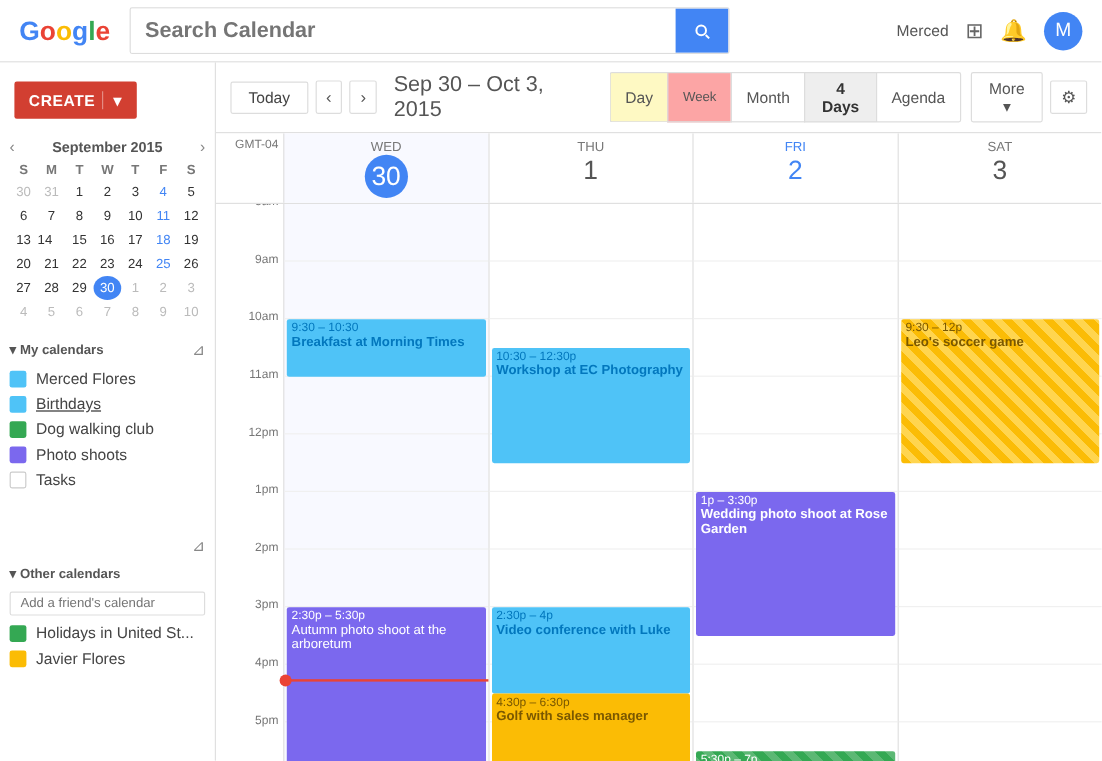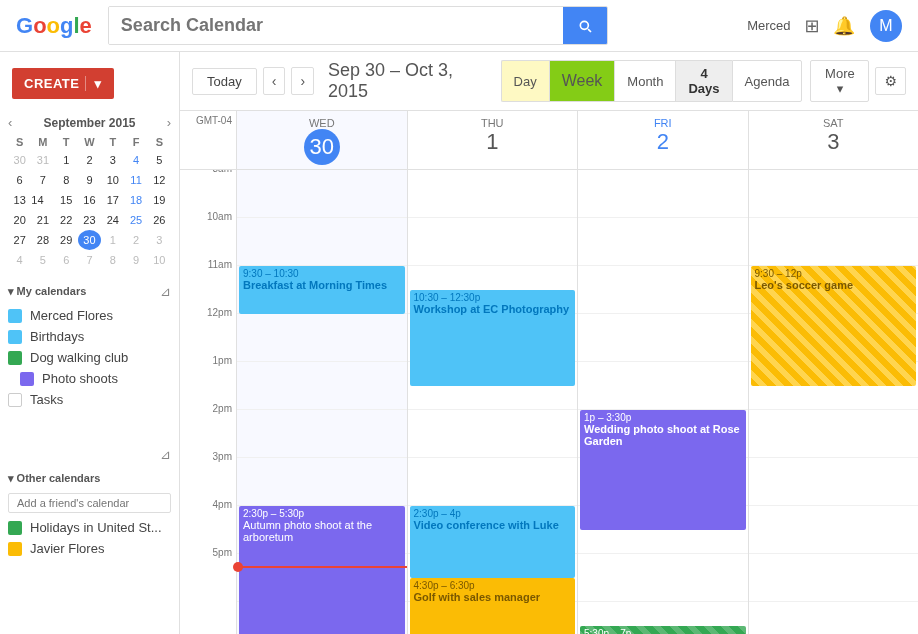--- a/index.html
+++ b/index.html
@@ -122,29 +122,29 @@
     <div>
       <div style="display:flex;align-items:center;justify-content:space-between;padding:6px 8px;cursor:pointer;">
         <span style="font-size:11px;font-weight:bold;color:#555;">▾ <span>My calendars</span></span>
         <span style="color:#888;font-size:13px;cursor:pointer;">⊿</span>
       </div>
       <div id="my-calendars-list">
           <div style="display: flex; align-items: center; padding: 3px 8px; cursor: pointer; gap: 8px;">
             <div style="width: 14px; height: 14px; border-radius: 2px; background: rgb(79, 195, 247);"></div>
             <span style="font-size: 13px; color: rgb(68, 68, 68);">Merced Flores</span>
           </div>
-          <div style="display: flex; align-items: center; padding: 3px 8px; cursor: pointer; gap: 8px;">
+          <div style="display: flex; align-items: center; padding: 3px 8px; cursor: pointer; gap: 8px; text-decoration: underline;">
             <div style="width: 14px; height: 14px; border-radius: 2px; background: rgb(79, 195, 247);"></div>
             <span style="font-size: 13px; color: rgb(68, 68, 68);">Birthdays</span>
           </div>
           <div style="display: flex; align-items: center; padding: 3px 8px; cursor: pointer; gap: 8px;">
             <div style="width: 14px; height: 14px; border-radius: 2px; background: rgb(52, 168, 83);"></div>
             <span style="font-size: 13px; color: rgb(68, 68, 68);">Dog walking club</span>
           </div>
-          <div style="display: flex; align-items: flex-end; padding: 3px 20px; cursor: pointer; gap: 8px;">
+          <div style="display: flex; align-items: flex-end; padding: 3px 8px; cursor: pointer; gap: 8px;">
             <div style="width: 14px; height: 14px; border-radius: 2px; background: rgb(123, 104, 238);"></div>
             <span style="font-size: 13px; color: rgb(68, 68, 68);">Photo shoots</span>
           </div>
           <div style="display: flex; align-items: center; padding: 3px 8px; cursor: pointer; gap: 8px;">
             <div style="width: 14px; height: 14px; border-radius: 2px; border: 1px solid rgb(204, 204, 204); background: white;"></div>
             <span style="font-size: 13px; color: rgb(68, 68, 68);">Tasks</span>
           </div>
         </div>
     </div>
 
@@ -172,21 +172,21 @@
 
   <div style="flex:1;display:flex;flex-direction:column;overflow:hidden;">
 
     <div style="display:flex;align-items:center;padding:8px 12px;border-bottom:1px solid #e0e0e0;gap:6px;">
       <button style="border:1px solid #ddd;background:white;padding:5px 14px;border-radius:2px;cursor:pointer;font-size:13px;color:#444;">Today</button>
       <button style="border:1px solid #ddd;background:white;padding:5px 8px;cursor:pointer;font-size:14px;color:#555;border-radius:2px;">‹</button>
       <button style="border:1px solid #ddd;background:white;padding:5px 8px;cursor:pointer;font-size:14px;color:#555;border-radius:2px;">›</button>
       <span style="font-size:18px;color:#555;margin:0 8px;">Sep 30 – Oct 3, 2015</span>
       <div style="display:flex;margin-left:auto;">
         <button style="border:1px solid #ddd;background:#fef9c3;padding:5px 12px;cursor:pointer;font-size:13px;color:#555;border-radius:2px 0 0 2px;border-right:none;">Day</button>
-        <button style="border:1px solid #ddd;background:#84cc16;padding:5px 12px;cursor:pointer;font-size:16px;color:#555;border-right:none;">Week</button>
+        <button style="border:1px solid #ddd;background:#fca5a5;padding:5px 12px;cursor:pointer;font-size:11px;color:#555;border-right:none;">Week</button>
         <button style="border:1px solid #ddd;background:white;padding:5px 12px;cursor:pointer;font-size:13px;color:#555;border-right:none;">Month</button>
         <button style="border:1px solid #ddd;background:#eee;padding:5px 12px;cursor:pointer;font-size:13px;color:#333;font-weight:bold;border-right:none;">4 Days</button>
         <button style="border:1px solid #ddd;background:white;padding:5px 12px;cursor:pointer;font-size:13px;color:#555;border-radius:0 2px 2px 0;">Agenda</button>
       </div>
       <button style="border:1px solid #ddd;background:white;padding:5px 10px;border-radius:2px;cursor:pointer;font-size:13px;color:#555;margin-left:2px;">More ▾</button>
       <button style="border:1px solid #ddd;background:white;padding:5px 8px;border-radius:2px;cursor:pointer;font-size:14px;color:#555;">⚙</button>
     </div>
 
     <div style="flex:1;overflow:hidden;display:flex;flex-direction:column;">
 
@@ -210,20 +210,23 @@
         </div>
       </div>
 
       <div style="flex:1;overflow-y:auto;display:flex;">
         <div style="width:56px;min-width:56px;padding-top:0;">
           <div id="time-labels">
               <div style="height: 48px; text-align: right; padding-right: 4px; font-size: 10px; color: rgb(119, 119, 119); position: relative;">
                 <span style="position: absolute; top: -7px; right: 4px;">8am</span>
               </div>
               <div style="height: 48px; text-align: right; padding-right: 4px; font-size: 10px; color: rgb(119, 119, 119); position: relative;">
+                <span style="position: absolute; top: -7px; right: 4px;">9am</span>
+              </div>
+              <div style="height: 48px; text-align: right; padding-right: 4px; font-size: 10px; color: rgb(119, 119, 119); position: relative;">
                 <span style="position: absolute; top: -7px; right: 4px;">10am</span>
               </div>
               <div style="height: 48px; text-align: right; padding-right: 4px; font-size: 10px; color: rgb(119, 119, 119); position: relative;">
                 <span style="position: absolute; top: -7px; right: 4px;">11am</span>
               </div>
               <div style="height: 48px; text-align: right; padding-right: 4px; font-size: 10px; color: rgb(119, 119, 119); position: relative;">
                 <span style="position: absolute; top: -7px; right: 4px;">12pm</span>
               </div>
               <div style="height: 48px; text-align: right; padding-right: 4px; font-size: 10px; color: rgb(119, 119, 119); position: relative;">
                 <span style="position: absolute; top: -7px; right: 4px;">1pm</span>

